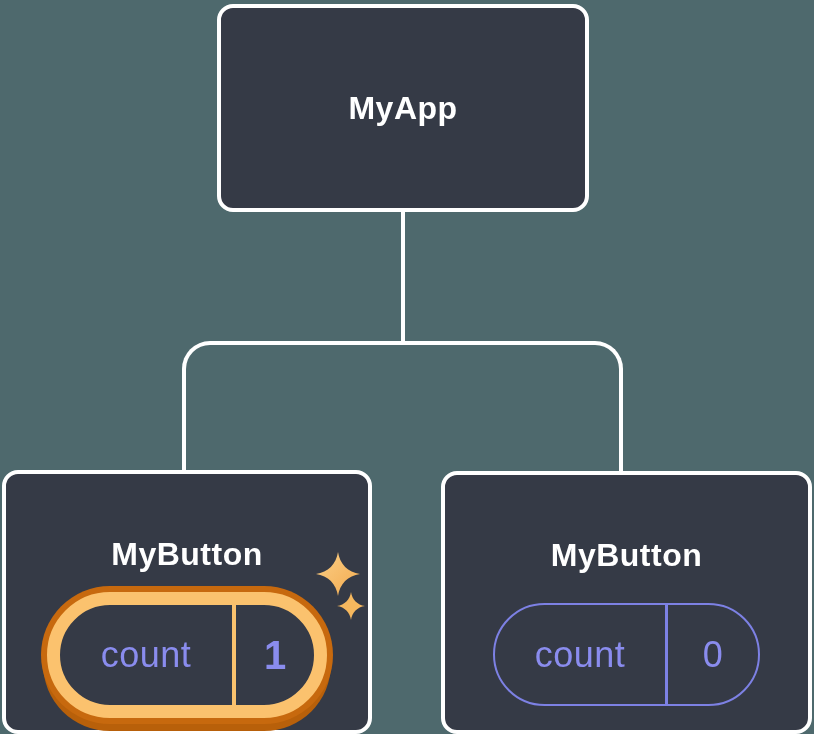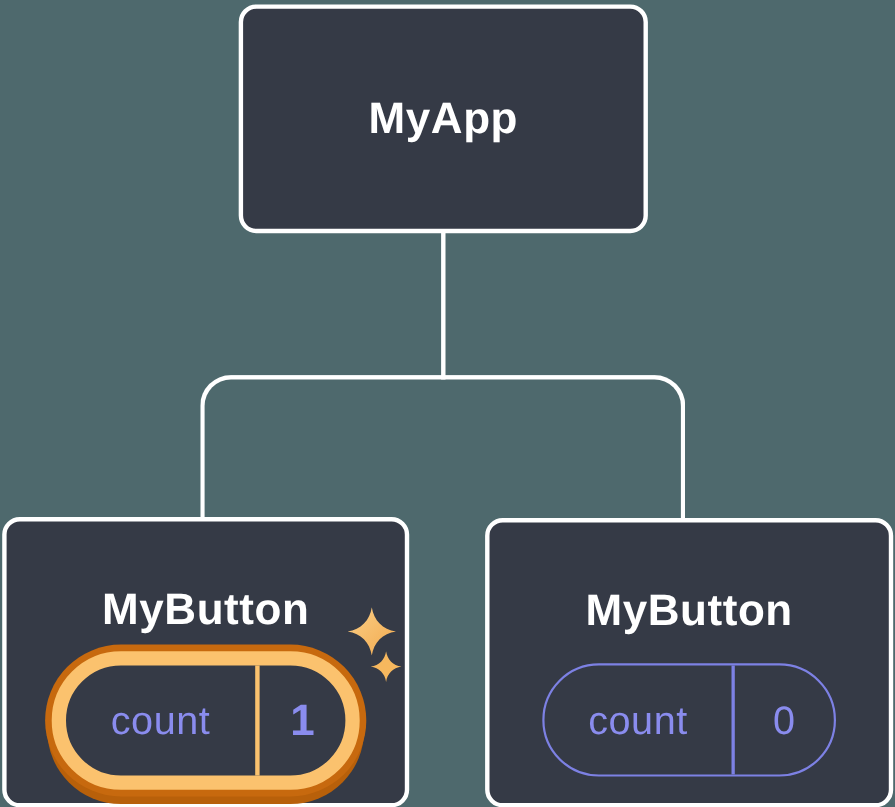--- a/index.html
+++ b/index.html
@@ -35,21 +35,21 @@
   .node-child-left {
     left: 2px; top: 470px;
     width: 370px; height: 264px;
   }
   .node-child-right {
     left: 441px; top: 471px;
     width: 371px; height: 263px;
   }
   .node-label {
     color: #FFFFFF;
-    font-size: 40px;
+    font-size: 32px;
     font-weight: 600;
     letter-spacing: 0.5px;
     line-height: 44px;
     white-space: nowrap;
   }
   .child-label { margin-top: 58px; }
 
   
   .connector-stem {
     position: absolute;

